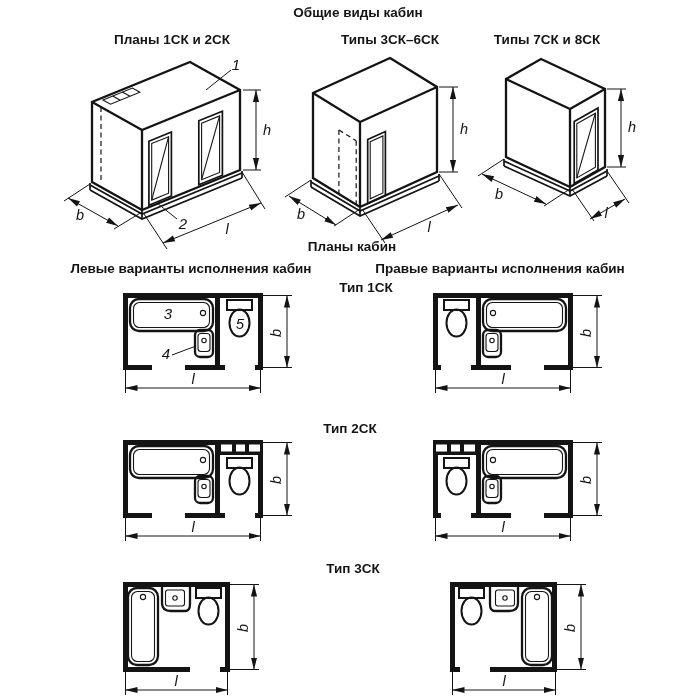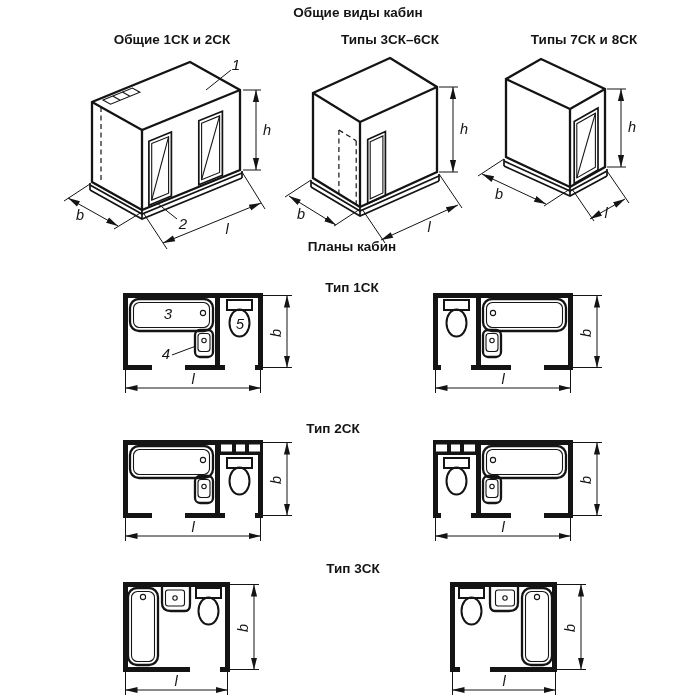--- a/index.html
+++ b/index.html
@@ -19,26 +19,28 @@
   svg text{fill:#141414;}
   svg .dl{font-style:italic;font-size:14.5px;font-family:"Liberation Sans",sans-serif;}
   svg .co{font-style:italic;font-size:15px;font-family:"Liberation Sans",sans-serif;}
 </style>
 </head>
 <body>
 
 <div class="canvas">
 
   <div class="hdr" style="left:358px;top:5px;">Общие виды кабин</div>
-  <div class="hdr" style="left:172px;top:32px;">Общие 1СК и 2СК</div>
+  <div class="hdr" style="left:172px;top:32px;">Планы 1СК и 2СК</div>
   <div class="hdr" style="left:390px;top:32px;text-align:center;">Типы 3СК–6СК</div>
-  <div class="hdr" style="left:547px;top:32px;margin-left:37px;">Типы 7СК и 8СК</div>
+  <div class="hdr" style="left:547px;top:32px;">Типы 7СК и 8СК</div>
   <div class="hdr" style="left:352px;top:239px;">Планы кабин</div>
-  <div class="hdr" style="left:352px;top:280px;">Тип 1СК</div>
-  <div class="hdr" style="left:333px;top:421px;">Тип 2СК</div>
+  <div class="hdr" style="left:191px;top:261px;">Левые варианты исполнения кабин</div>
+  <div class="hdr" style="left:500px;top:261px;">Правые варианты исполнения кабин</div>
+  <div class="hdr" style="left:366px;top:280px;">Тип 1СК</div>
+  <div class="hdr" style="left:350px;top:421px;">Тип 2СК</div>
   <div class="hdr" style="left:353px;top:561px;text-align:center;">Тип 3СК</div>
 
   <svg width="700" height="700" viewBox="0 0 700 700">
     <defs>
       <marker id="mE" markerUnits="userSpaceOnUse" markerWidth="13" markerHeight="10" refX="12" refY="4.5" orient="auto">
         <path d="M0,1.4 L12,4.5 L0,7.6 Z" fill="#141414"></path>
       </marker>
       <marker id="mS" markerUnits="userSpaceOnUse" markerWidth="13" markerHeight="10" refX="0" refY="4.5" orient="auto">
         <path d="M12,1.4 L0,4.5 L12,7.6 Z" fill="#141414"></path>
       </marker>

